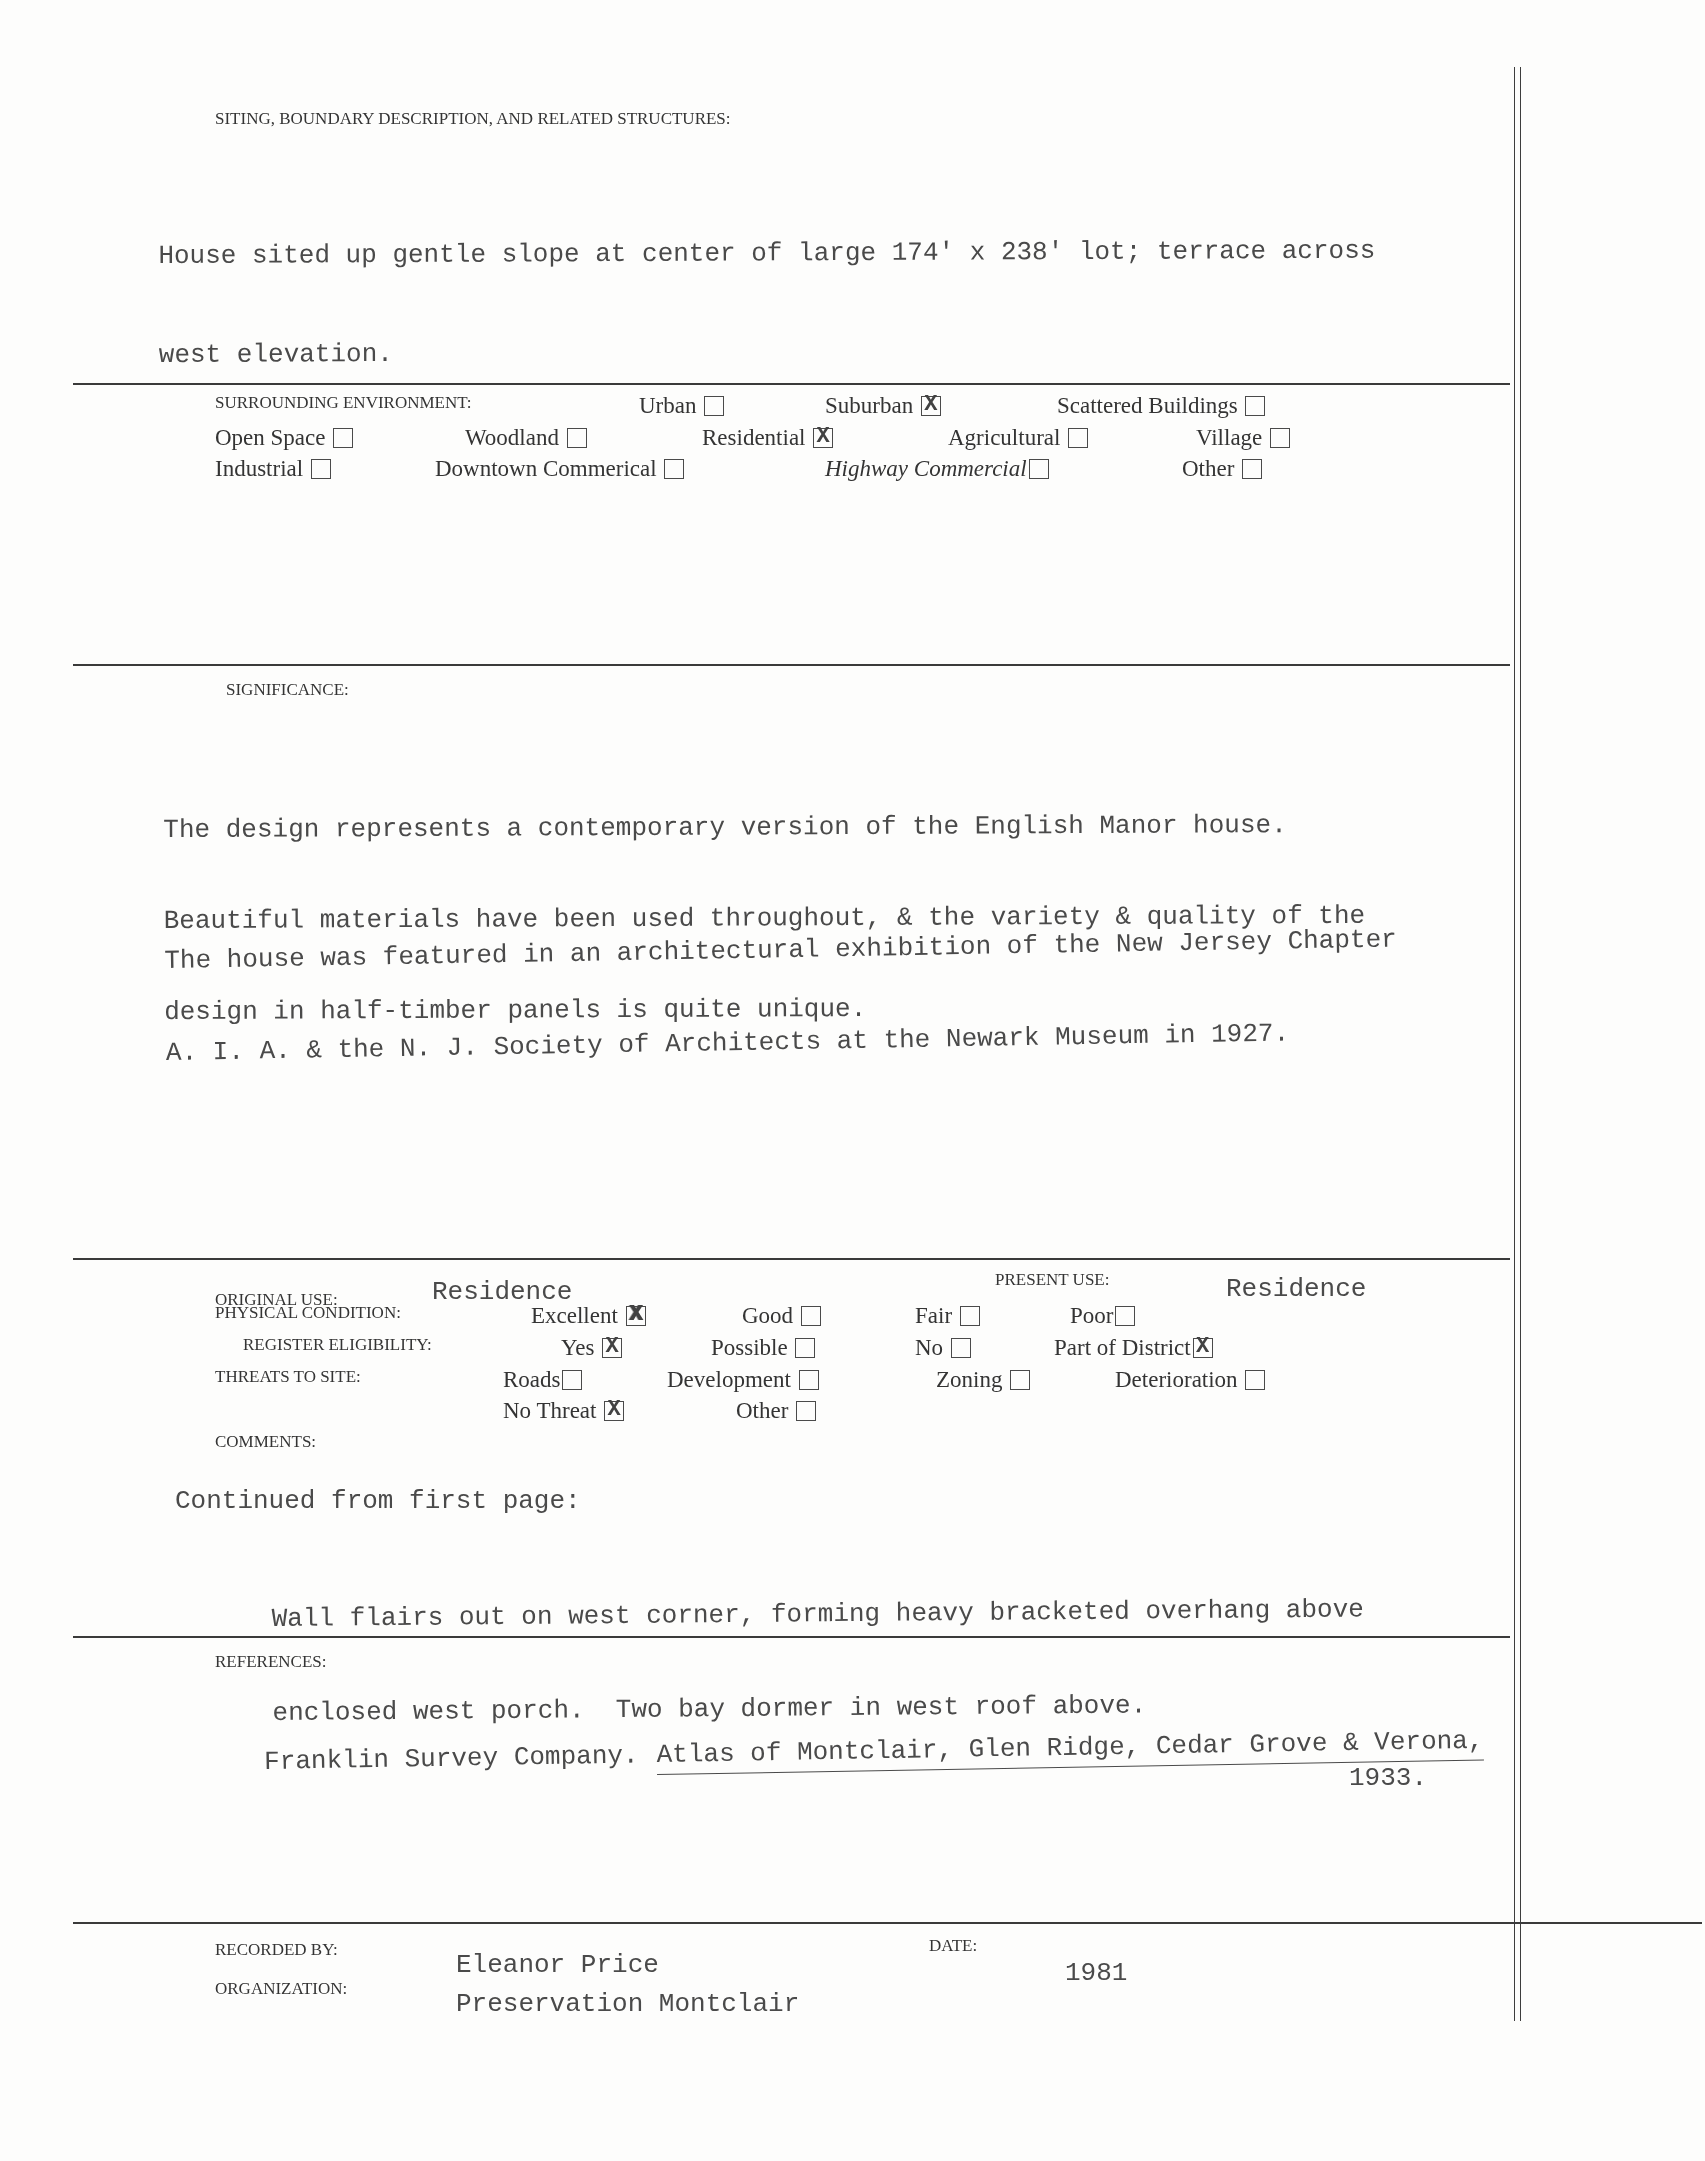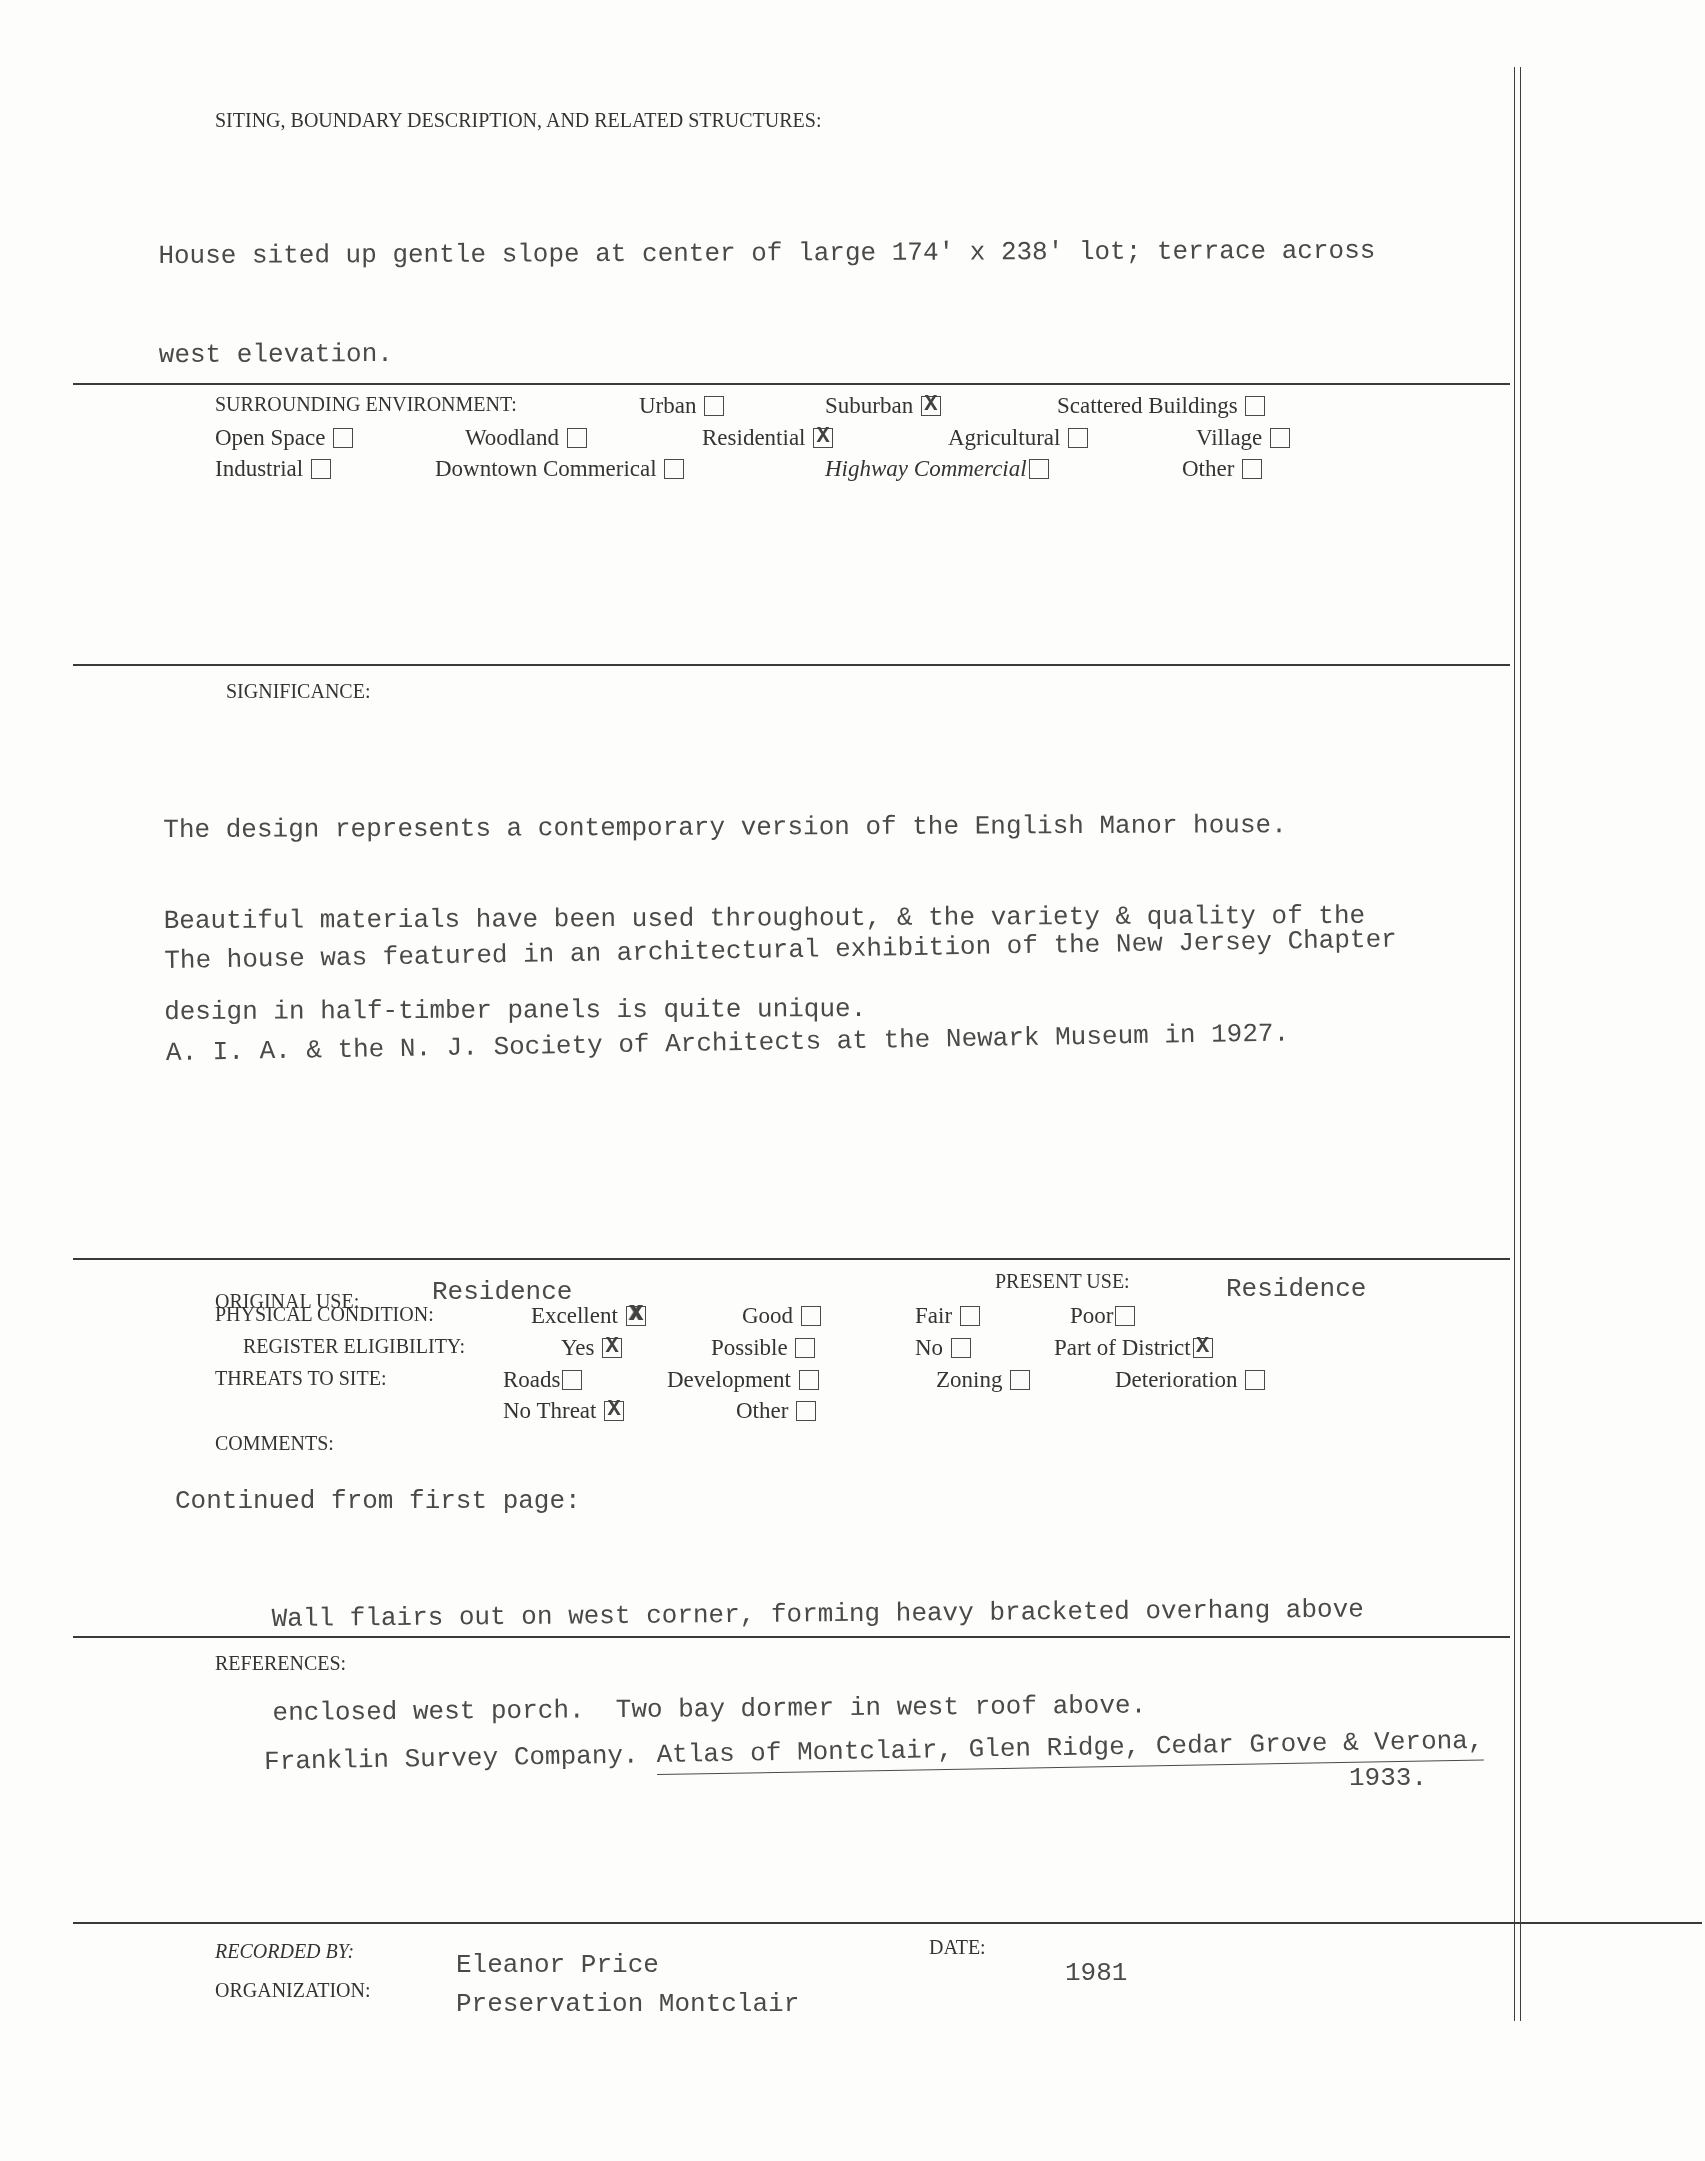--- a/index.html
+++ b/index.html
@@ -8,21 +8,21 @@
     width:1706px; height:2161px;
     background:#fdfdfc;
     overflow:hidden;
     font-family:"Liberation Serif", serif;
     color:#333333;
   }
   
   .plabel {
     position:absolute;
     font-family:"Liberation Serif", serif;
-    font-size:20px;
+    font-size:17px;
     color:#343434;
     white-space:pre;
   }
   .opt {
     position:absolute;
     font-family:"Liberation Serif", serif;
     font-size:23px;
     color:#343434;
     white-space:pre;
   }
@@ -170,21 +170,21 @@
 
   <div class="plabel" style="left:215px; top:1652px;">REFERENCES:</div>
 
   <div class="typed tilt-lg" style="left:201px; top:1718px;">
     <span>Franklin Survey Company.</span><span class="underlined ref-gap">Atlas of Montclair, Glen Ridge, Cedar Grove &amp; Verona,</span>
   </div>
   <div class="typed" style="left:1349px; top:1763px;">1933.</div>
 
   <div class="hr hr-full" style="top:1922px;"></div>
 
-  <div class="plabel" style="left:215px; top:1940px;font-style:italic;">RECORDED BY:</div>
+  <div class="plabel" style="left:215px; top:1940px;">RECORDED BY:</div>
   <div class="typed" style="left:456px; top:1950px;">Eleanor Price</div>
   <div class="plabel" style="left:215px; top:1979px;">ORGANIZATION:</div>
   <div class="typed" style="left:456px; top:1989px;">Preservation Montclair</div>
   <div class="plabel" style="left:929px; top:1936px;">DATE:</div>
   <div class="typed" style="left:1065px; top:1958px;">1981</div>
 
 </div>
 
 
 </body></html>

